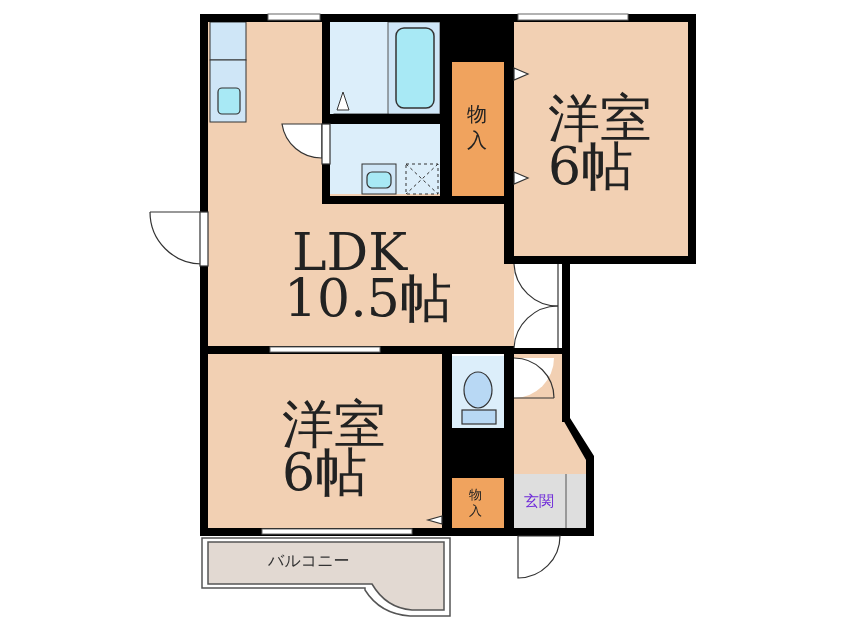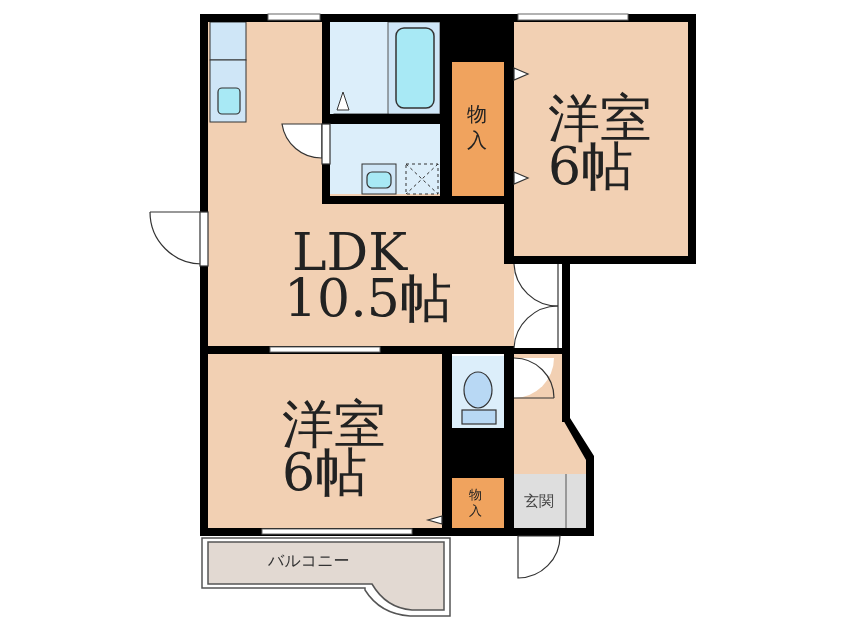--- a/index.html
+++ b/index.html
@@ -1,20 +1,20 @@
 <!DOCTYPE html>
 <html><head>
 <meta charset="utf-8">
 <style>
   html, body { margin:0; padding:0; background:#ffffff; }
   body { width:846px; height:634px; position:relative; overflow:hidden; font-family:"DejaVu Serif", serif; }
   #plan { position:absolute; left:0; top:0; width:846px; height:634px; }
   .lbl { position:absolute; color:#222; font-family:"DejaVu Serif", serif; line-height:1; white-space:nowrap; }
   .big { font-size:52px; }
-  .small { font-size:15px; color:#404040; }
+  .small { font-size:15px; color:#6d28d9; }
   .balc { font-size:16px; color:#333; font-family:Liberation Sans, sans-serif; }
 </style>
 </head>
 <body>
 
 <svg id="plan" viewBox="0 0 846 634" xmlns="http://www.w3.org/2000/svg">
 
   <g>
     <path d="M202 538 L450 538 L450 616 L410 616 Q380 614 365 590 L365 588 L202 588 Z" fill="#fff" stroke="#555" stroke-width="1.5"></path>
     <path d="M208 542 L444 542 L444 610 L412 610 Q386 608 372 584 L208 584 Z" fill="#e2d9d2" stroke="#555" stroke-width="1.5"></path>

